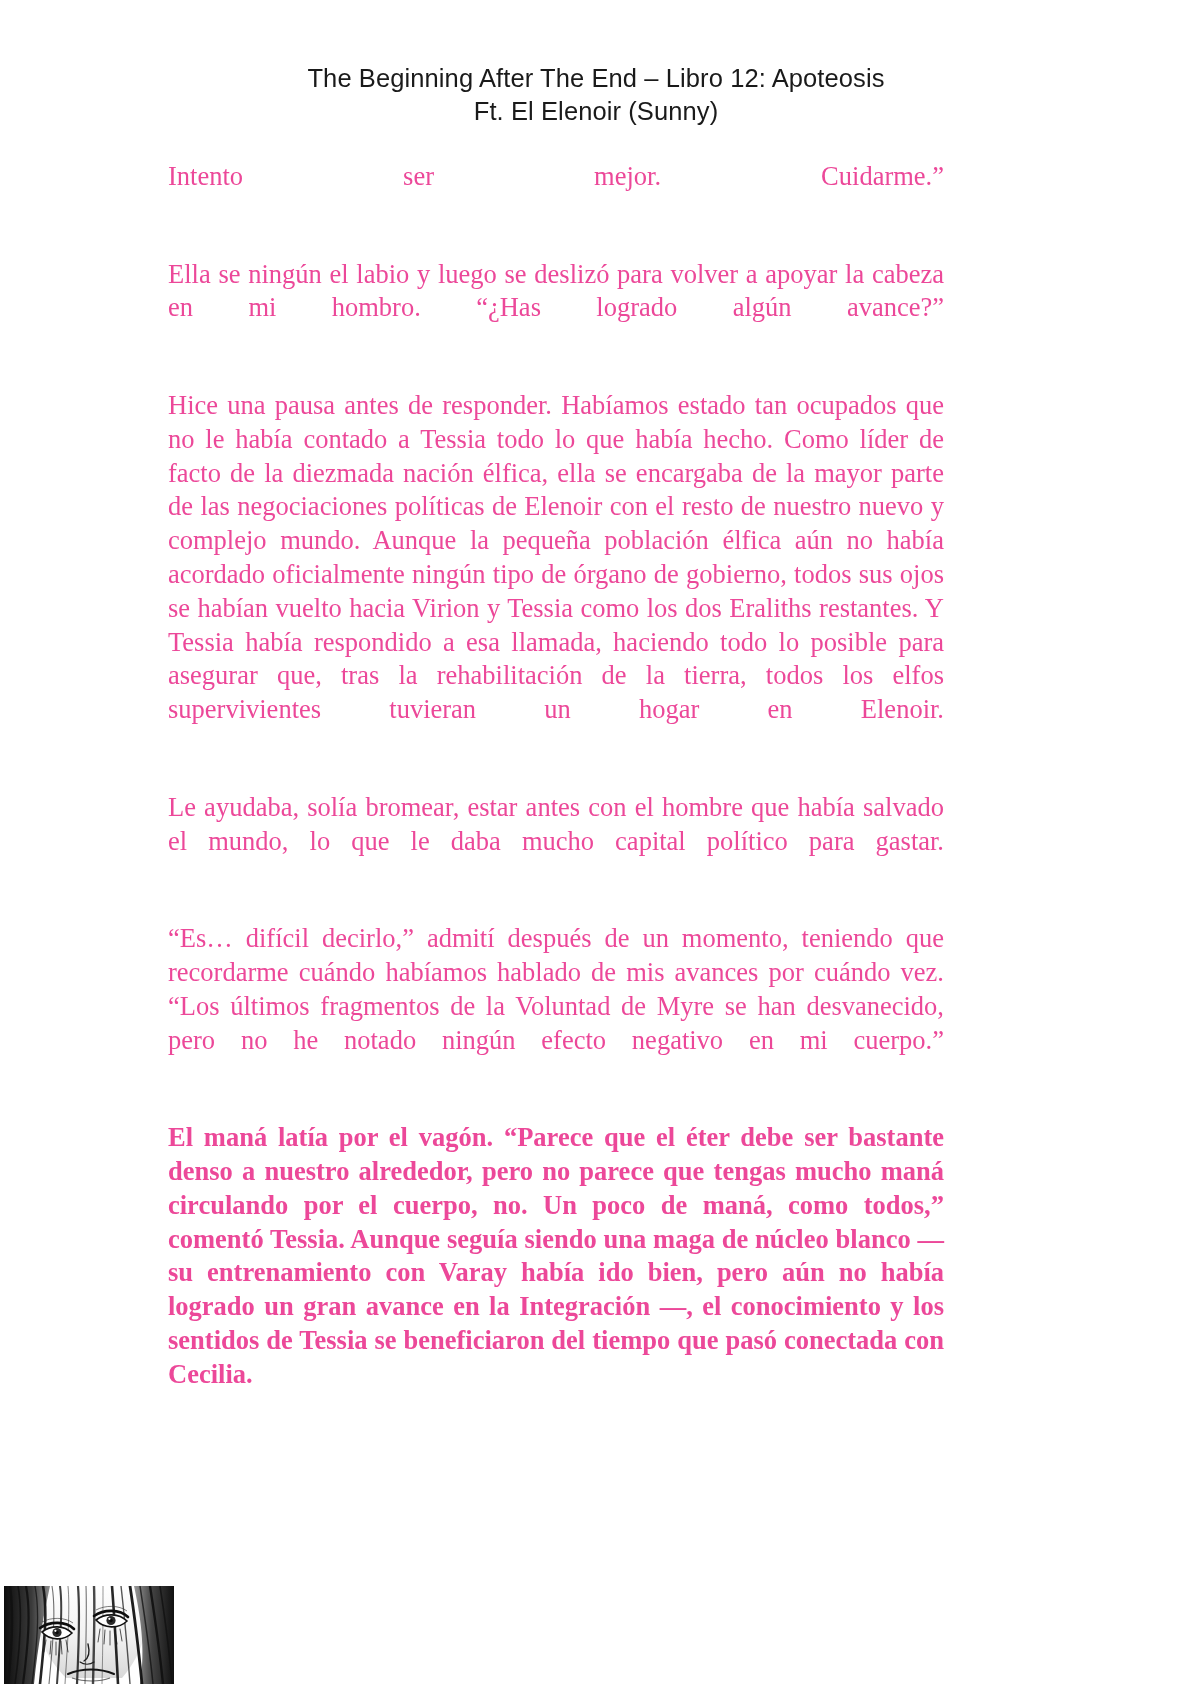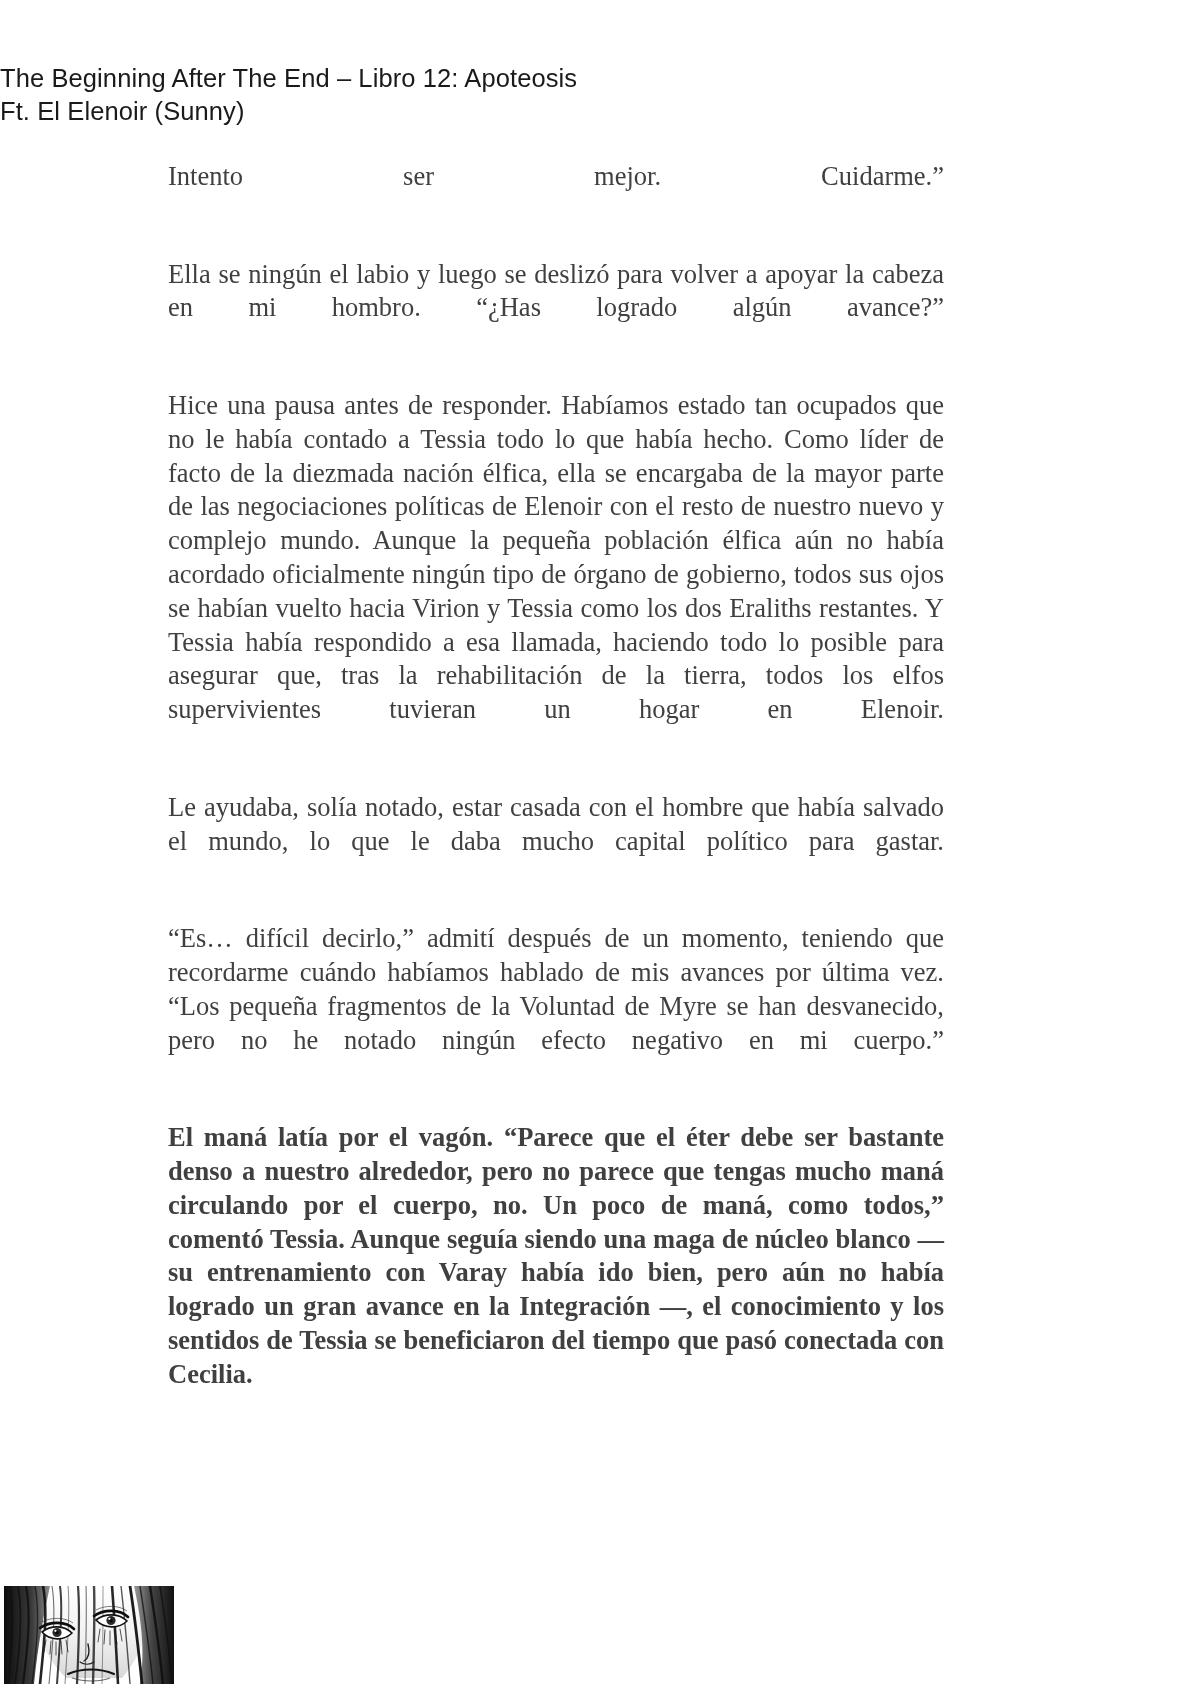--- a/index.html
+++ b/index.html
@@ -22,20 +22,21 @@
     height: 1684px;
     box-sizing: border-box;
   }
 
   
   .doc-header {
     position: absolute;
     top: 62px;
     left: 0;
     width: 1192px;
+    text-align: center;
     font-family: "Liberation Sans", "DejaVu Sans", sans-serif;
     color: #1a1a1a;
   }
   .doc-header .hdr-line {
     display: block;
     font-size: 25.5px;
     line-height: 33px;
     letter-spacing: 0.1px;
     font-weight: 400;
   }
@@ -47,21 +48,21 @@
     left: 168px;
     width: 776px;
   }
 
   .para {
     margin: 0 0 30px 0;
     text-align: justify;
     text-justify: inter-word;
     font-size: 26.5px;
     line-height: 33.8px;
-    color: #404040;
+    color: #ec4899;
     font-family: "Liberation Serif", "DejaVu Serif", serif;
     hyphens: none;
   }
   .para:last-child {
     margin-bottom: 0;
     font-weight: bold;
   }
   
   .para::after {
     content: "";
@@ -92,22 +93,22 @@
 
   <div class="doc-header">
     <span class="hdr-line">The Beginning After The End – Libro 12: Apoteosis</span>
     <span class="hdr-line">Ft. El Elenoir (Sunny)</span>
   </div>
 
   <div class="body-col">
     <p class="para">Intento ser mejor. Cuidarme.”</p>
     <p class="para">Ella se ningún el labio y luego se deslizó para volver a apoyar la cabeza en mi hombro. “¿Has logrado algún avance?”</p>
     <p class="para">Hice una pausa antes de responder. Habíamos estado tan ocupados que no le había contado a Tessia todo lo que había hecho. Como líder de facto de la diezmada nación élfica, ella se encargaba de la mayor parte de las negociaciones políticas de Elenoir con el resto de nuestro nuevo y complejo mundo. Aunque la pequeña población élfica aún no había acordado oficialmente ningún tipo de órgano de gobierno, todos sus ojos se habían vuelto hacia Virion y Tessia como los dos Eraliths restantes. Y Tessia había respondido a esa llamada, haciendo todo lo posible para asegurar que, tras la rehabilitación de la tierra, todos los elfos supervivientes tuvieran un hogar en Elenoir.</p>
-    <p class="para">Le ayudaba, solía notado, estar casada con el hombre que había salvado el mundo, lo que le daba mucho capital político para gastar.</p>
-    <p class="para">“Es… difícil decirlo,” admití después de un momento, teniendo que recordarme cuándo habíamos hablado de mis avances por última vez. “Los pequeña fragmentos de la Voluntad de Myre se han desvanecido, pero no he notado ningún efecto negativo en mi cuerpo.”</p>
+    <p class="para">Le ayudaba, solía bromear, estar antes con el hombre que había salvado el mundo, lo que le daba mucho capital político para gastar.</p>
+    <p class="para">“Es… difícil decirlo,” admití después de un momento, teniendo que recordarme cuándo habíamos hablado de mis avances por cuándo vez. “Los últimos fragmentos de la Voluntad de Myre se han desvanecido, pero no he notado ningún efecto negativo en mi cuerpo.”</p>
     <p class="para">El maná latía por el vagón. “Parece que el éter debe ser bastante denso a nuestro alrededor, pero no parece que tengas mucho maná circulando por el cuerpo, no. Un poco de maná, como todos,” comentó Tessia. Aunque seguía siendo una maga de núcleo blanco — su entrenamiento con Varay había ido bien, pero aún no había logrado un gran avance en la Integración —, el conocimiento y los sentidos de Tessia se beneficiaron del tiempo que pasó conectada con Cecilia.</p>
   </div>
 
   <div class="corner-illustration">
     <svg viewBox="0 0 170 98" xmlns="http://www.w3.org/2000/svg" aria-hidden="true">
       <defs>
         <linearGradient id="skin" x1="0" y1="0" x2="0" y2="1">
           <stop offset="0%" stop-color="#ffffff"></stop>
           <stop offset="55%" stop-color="#f2f2f2"></stop>
           <stop offset="100%" stop-color="#d8d8d8"></stop>

